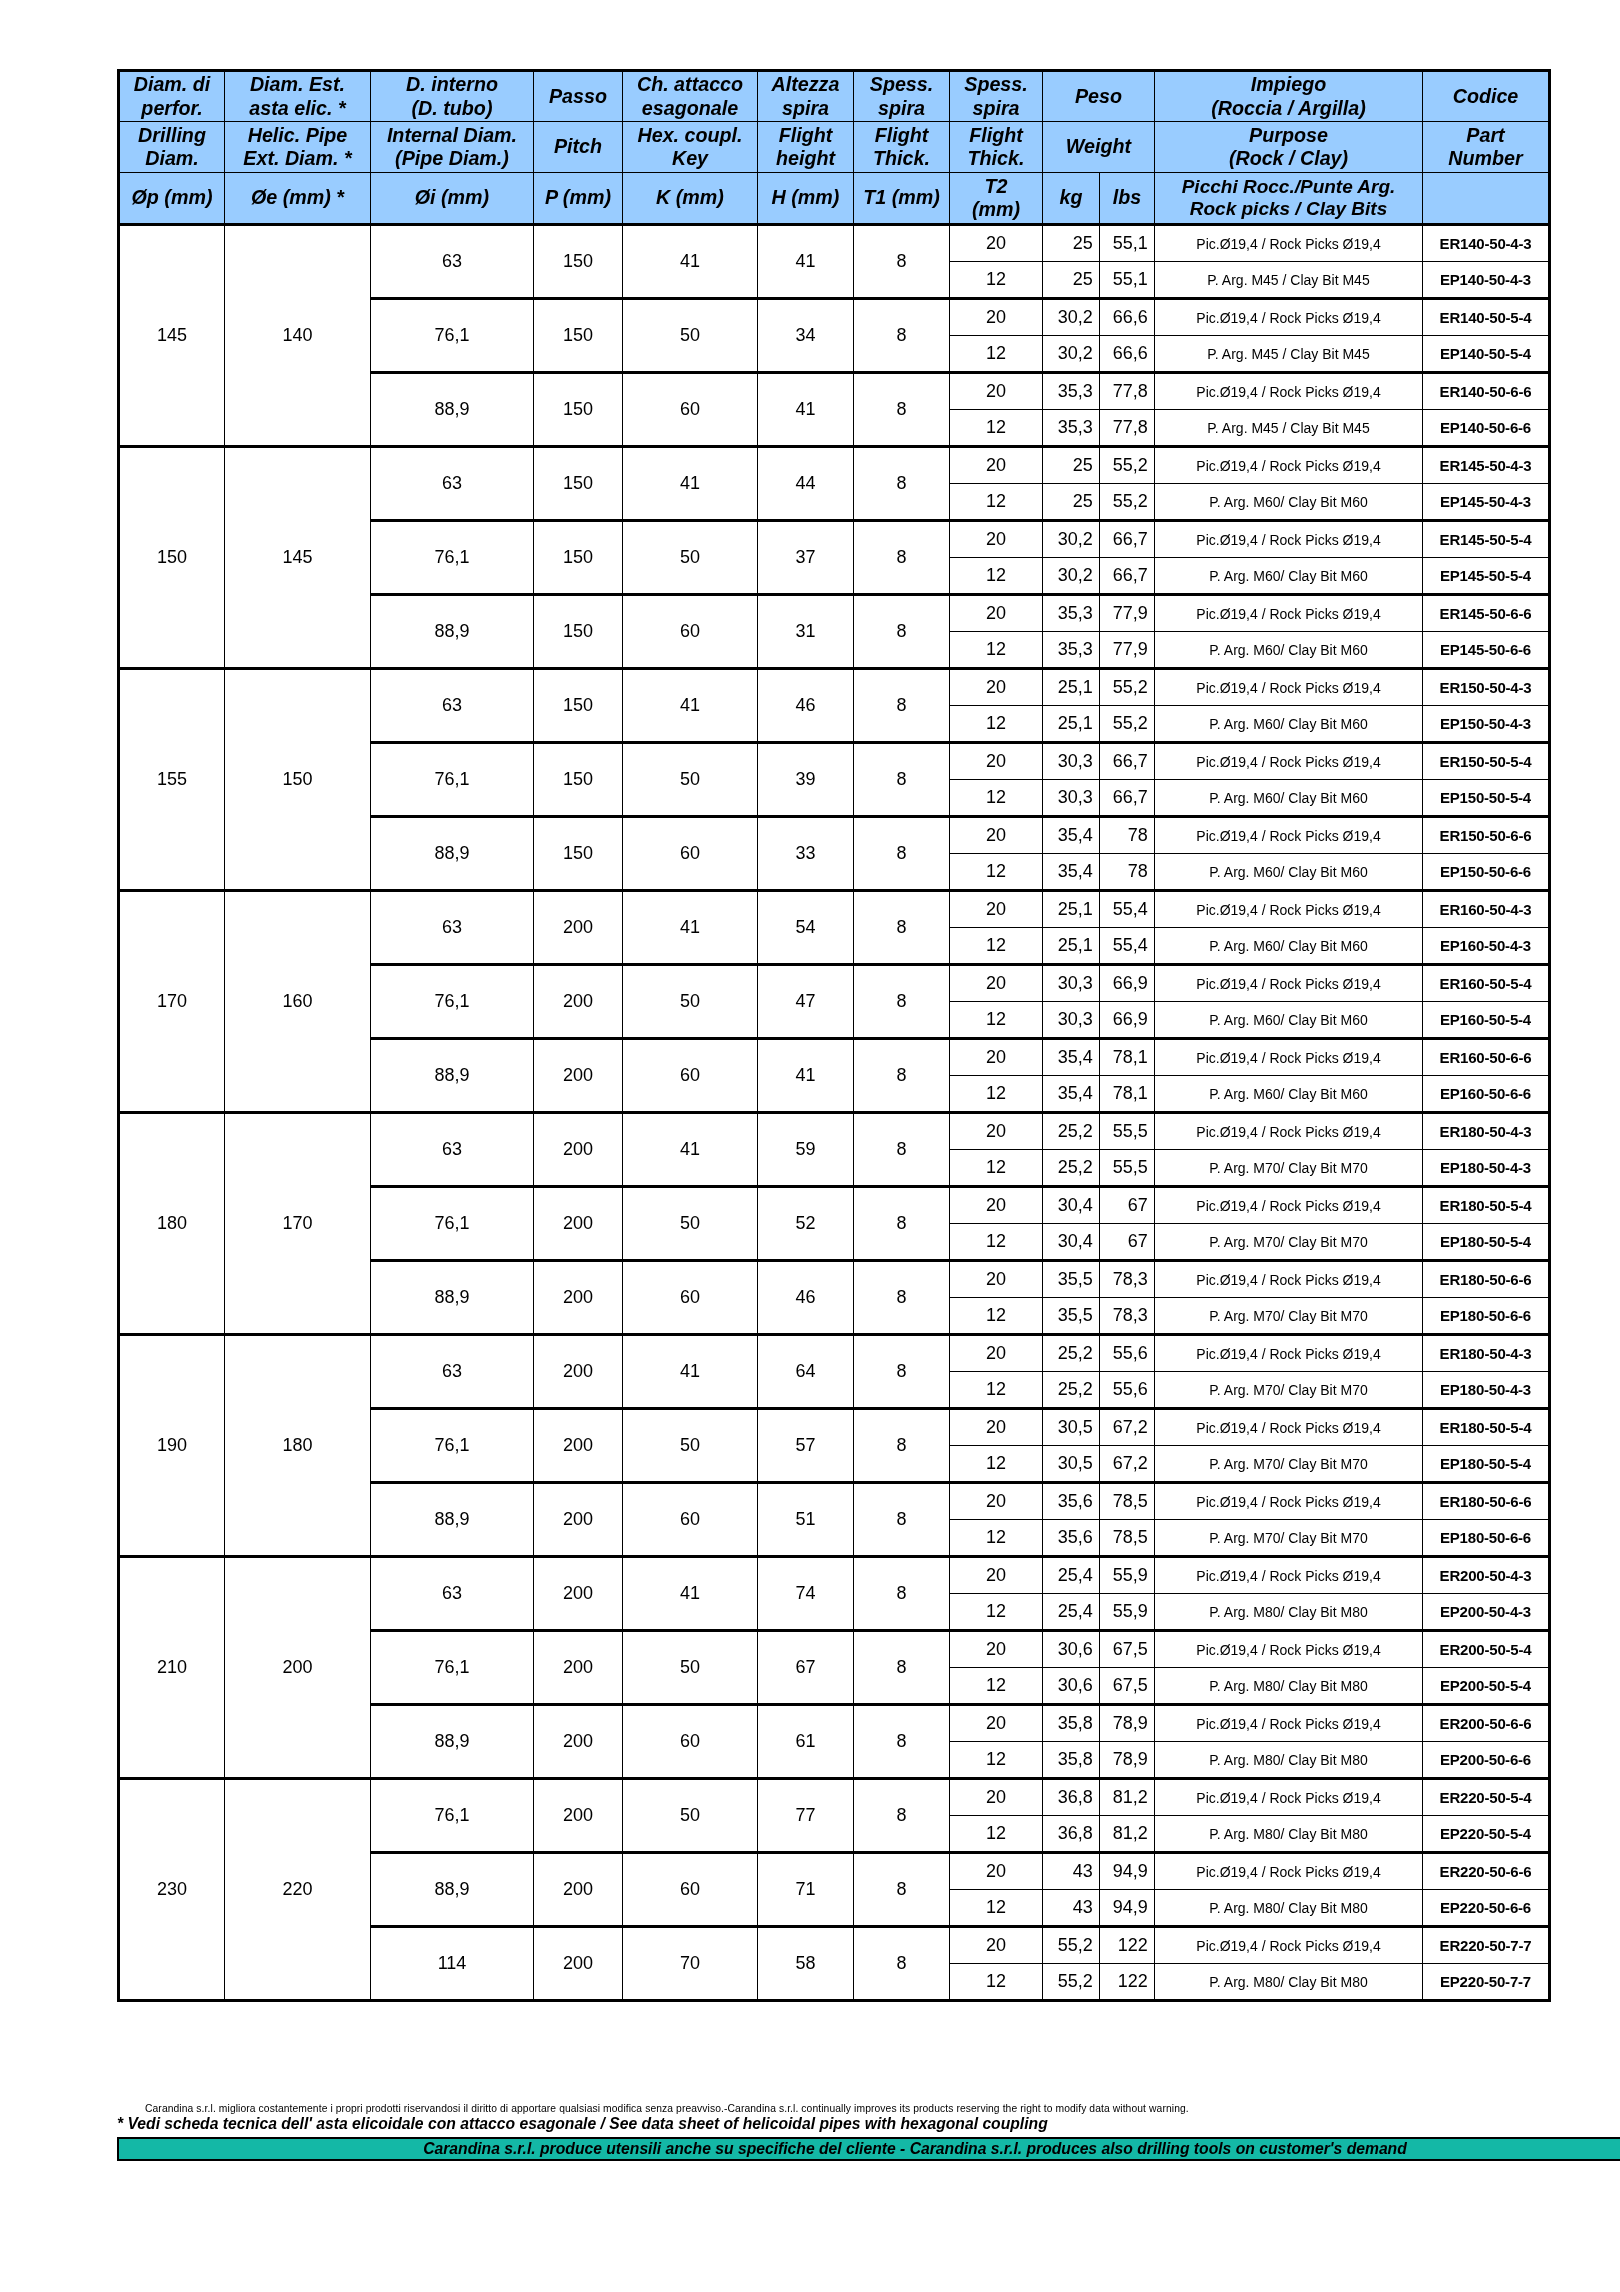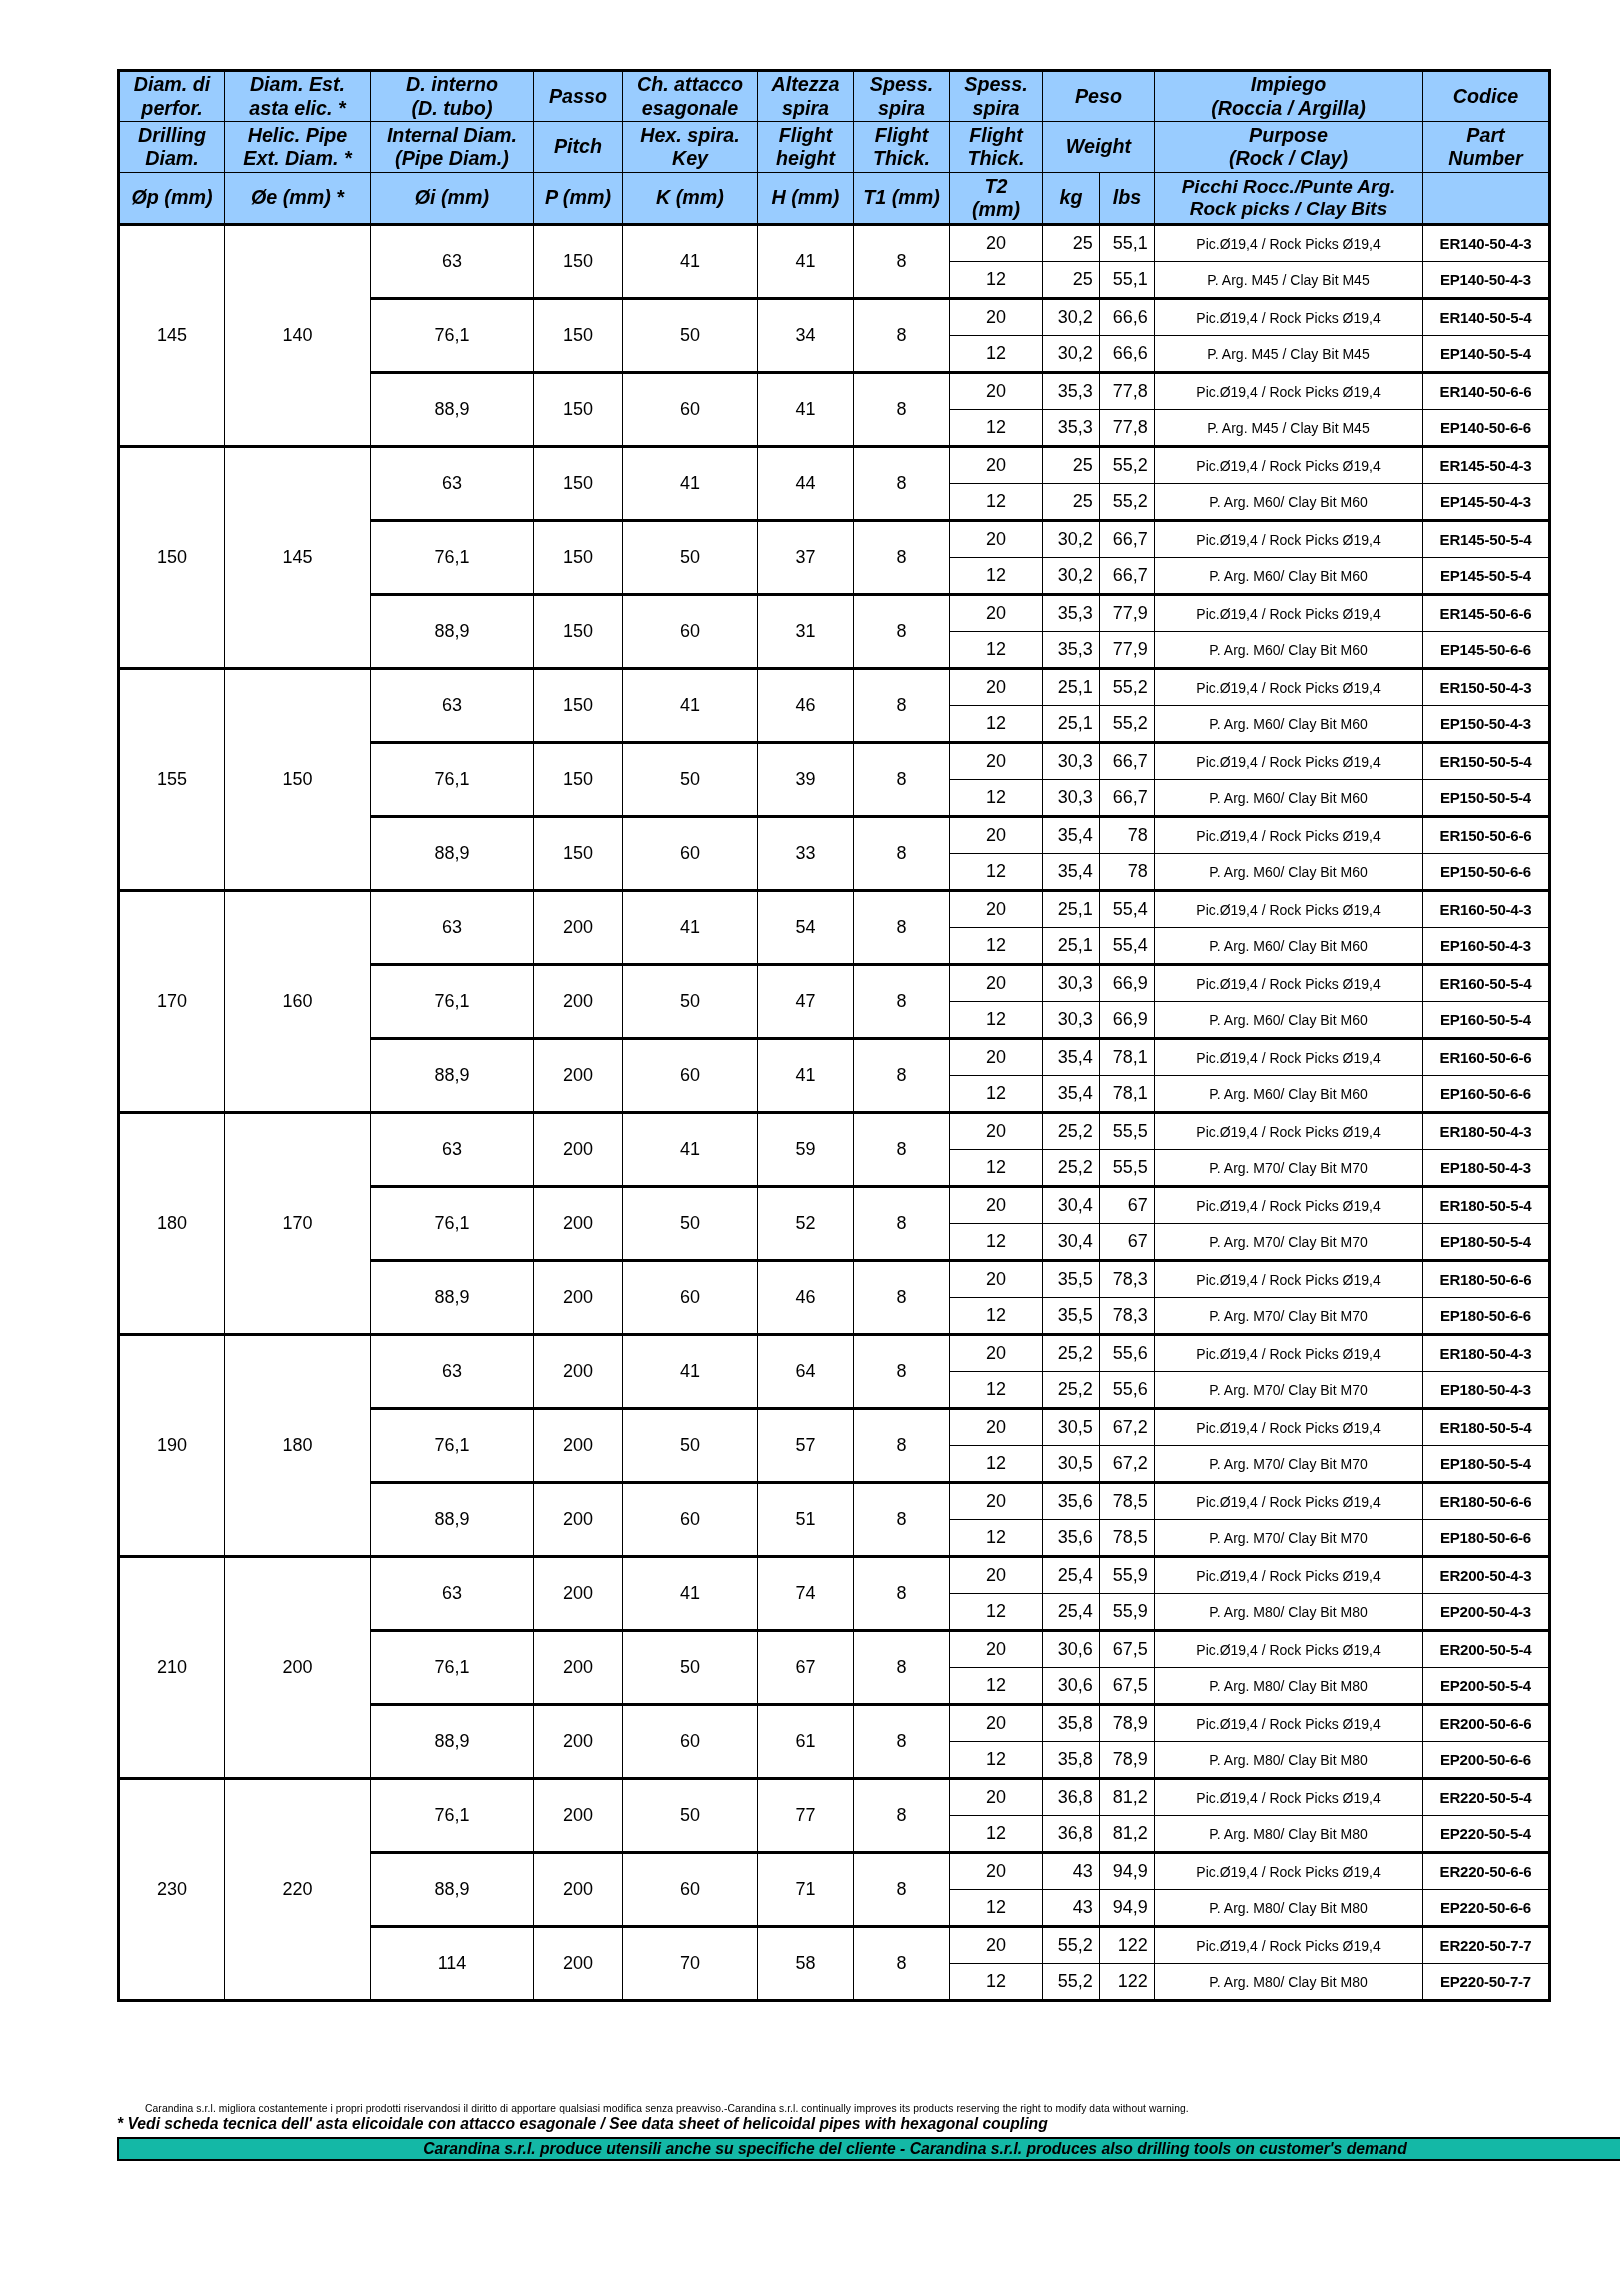--- a/index.html
+++ b/index.html
@@ -89,21 +89,21 @@
         <th>Codice</th>
       </tr>
       <tr class="hrow-en">
         <th>Drilling
 Diam.</th>
         <th>Helic. Pipe
 Ext. Diam. *</th>
         <th>Internal Diam.
 (Pipe Diam.)</th>
         <th>Pitch</th>
-        <th>Hex. spira.
+        <th>Hex. coupl.
 Key</th>
         <th>Flight
 height</th>
         <th>Flight
 Thick.</th>
         <th>Flight
 Thick.</th>
         <th colspan="2">Weight</th>
         <th>Purpose
 (Rock / Clay)</th>

